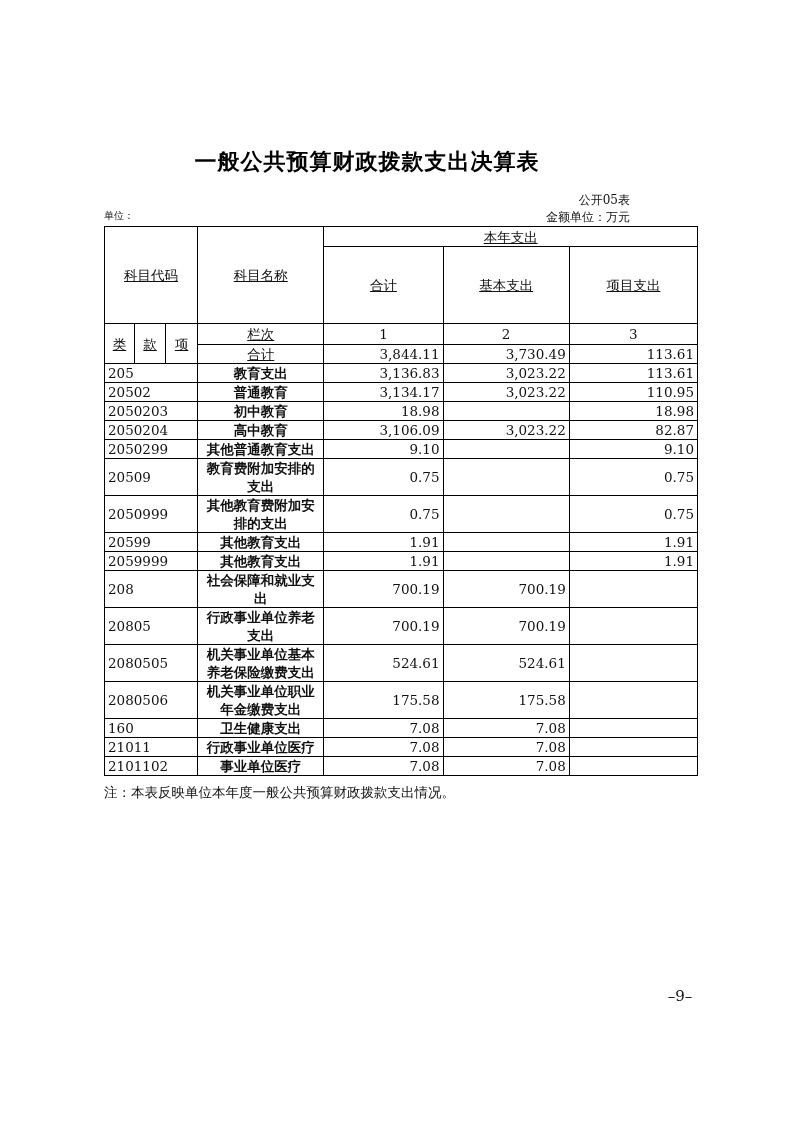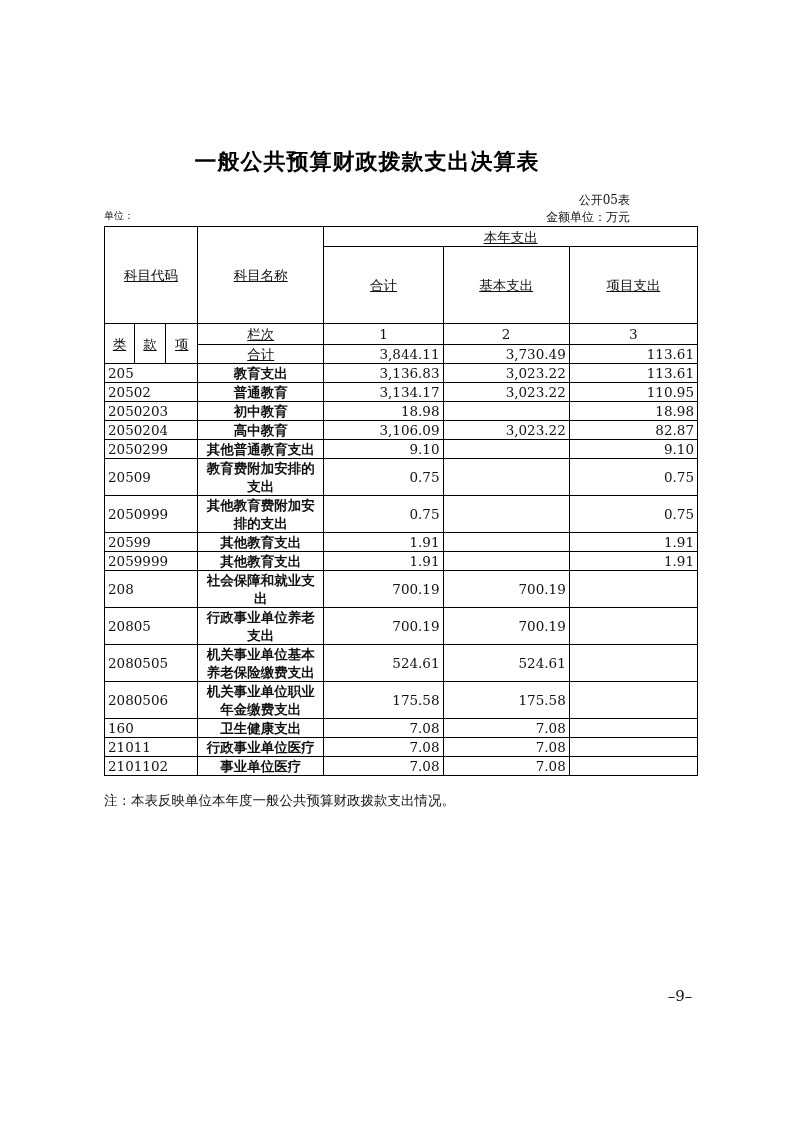--- a/index.html
+++ b/index.html
@@ -36,21 +36,21 @@
   tr.row-exp-cols th { height:77px; }
   tr.row-colindex { height:21px; }
   tr.row-grand-total { height:19px; }
   tbody tr { height:19px;padding-left:40px; }
   td.cell-code { text-align:left; }
   td.cell-name { text-align:center;font-weight:bold; }
   td.cell-val { text-align:right; }
   td.cell-idx { text-align:center; }
   tr.row-grand-total td.cell-val { font-weight:normal; }
 
-  .note { font-size:13.5px; line-height:17px; margin-top:16px; }
+  .note { font-size:13.5px; line-height:17px; margin-top:8px; }
   .page-number {
     position:absolute; left:655px; top:987px; width:50px;
     text-align:center; font-size:15px;
   }
 </style>
 </head>
 <body>
 
 <div class="content">
 

